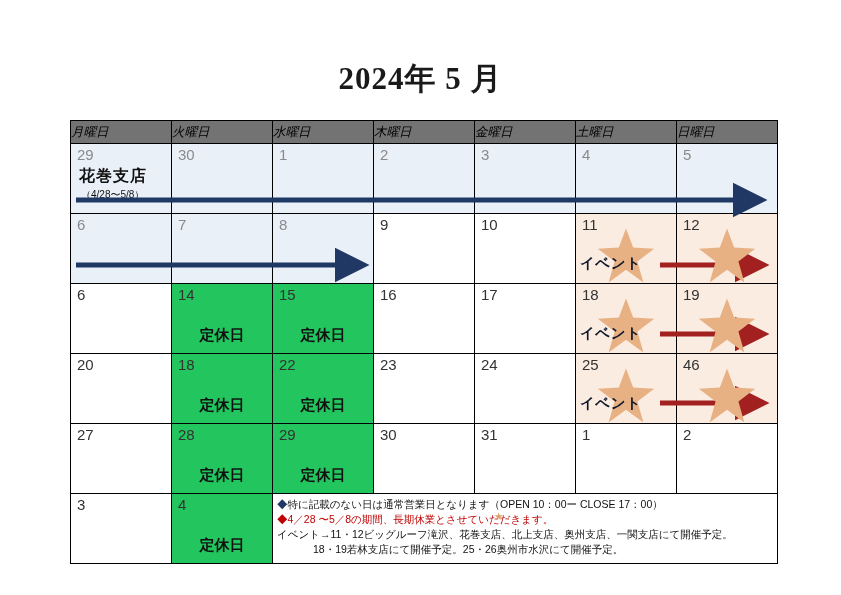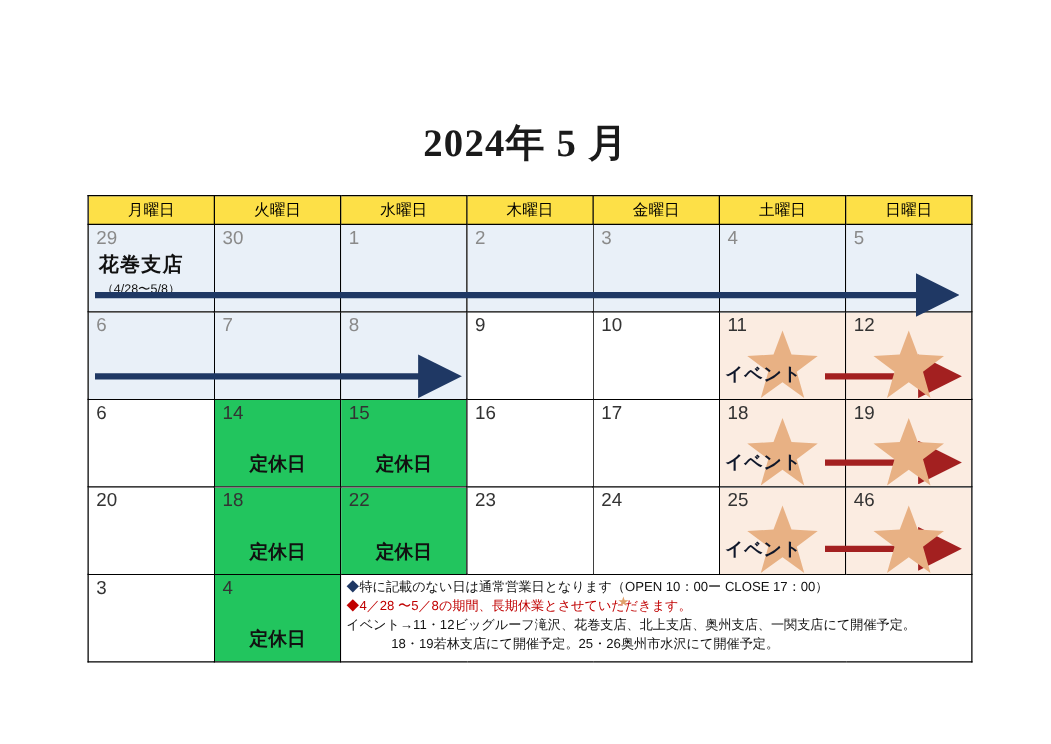--- a/index.html
+++ b/index.html
@@ -11,21 +11,20 @@
     width: 841px;
     height: 595px;
     font-family: "Liberation Sans", sans-serif;
     position: relative;
     overflow: hidden;
   }
   #page {
     width: 841px;
     height: 421px;
     position: relative;
-    margin-top: 36px;
   }
   .title {
     position: absolute;
     left: 0;
     top: 58px;
     width: 841px;
     text-align: center;
     font-family: "Liberation Serif", serif;
     font-size: 31px;
     font-weight: bold;
@@ -40,28 +39,29 @@
     table-layout: fixed;
     width: 700px;
   }
   table.cal td, table.cal th {
     border: 1px solid #000000;
     padding: 0;
     margin: 0;
   }
   th.dow {
     height: 22px;
-    background: #fde047;
+    background: #737373;
     font-size: 12.5px;
     font-weight: normal;
     font-family: "Liberation Sans", sans-serif;
     color: #000;
-    text-align: center;
+    text-align: left;
     vertical-align: middle;
     width: 100px;
+    font-style: italic;
   }
   td.cell {
     height: 69px;
     vertical-align: top;
     position: relative;
     background: #ffffff;
   }
   td.cell.holiday-week {
     background: #e9f0f8;
   }
@@ -307,20 +307,45 @@
           <span class="event-label">イベント</span>
         </td>
         <td class="cell event">
           <span class="daynum">46</span>
           <svg class="star" viewBox="0 0 100 100">
             <polygon points="50,4 62,36 97,38 69,59 79,94 50,73 21,94 31,59 3,38 38,36" fill="#e8b184"></polygon>
           </svg>
         </td>
       </tr>
 
+      <tr>
+        <td class="cell">
+          <span class="daynum">27</span>
+        </td>
+        <td class="cell grey">
+          <span class="daynum">28</span>
+          <span class="cellcenter">定休日</span>
+        </td>
+        <td class="cell grey">
+          <span class="daynum">29</span>
+          <span class="cellcenter">定休日</span>
+        </td>
+        <td class="cell">
+          <span class="daynum">30</span>
+        </td>
+        <td class="cell">
+          <span class="daynum">31</span>
+        </td>
+        <td class="cell">
+          <span class="daynum">1</span>
+        </td>
+        <td class="cell">
+          <span class="daynum">2</span>
+        </td>
+      </tr>
 
       <tr>
         <td class="cell">
           <span class="daynum">3</span>
         </td>
         <td class="cell grey">
           <span class="daynum">4</span>
           <span class="cellcenter">定休日</span>
         </td>
         <td class="cell" colspan="5">

